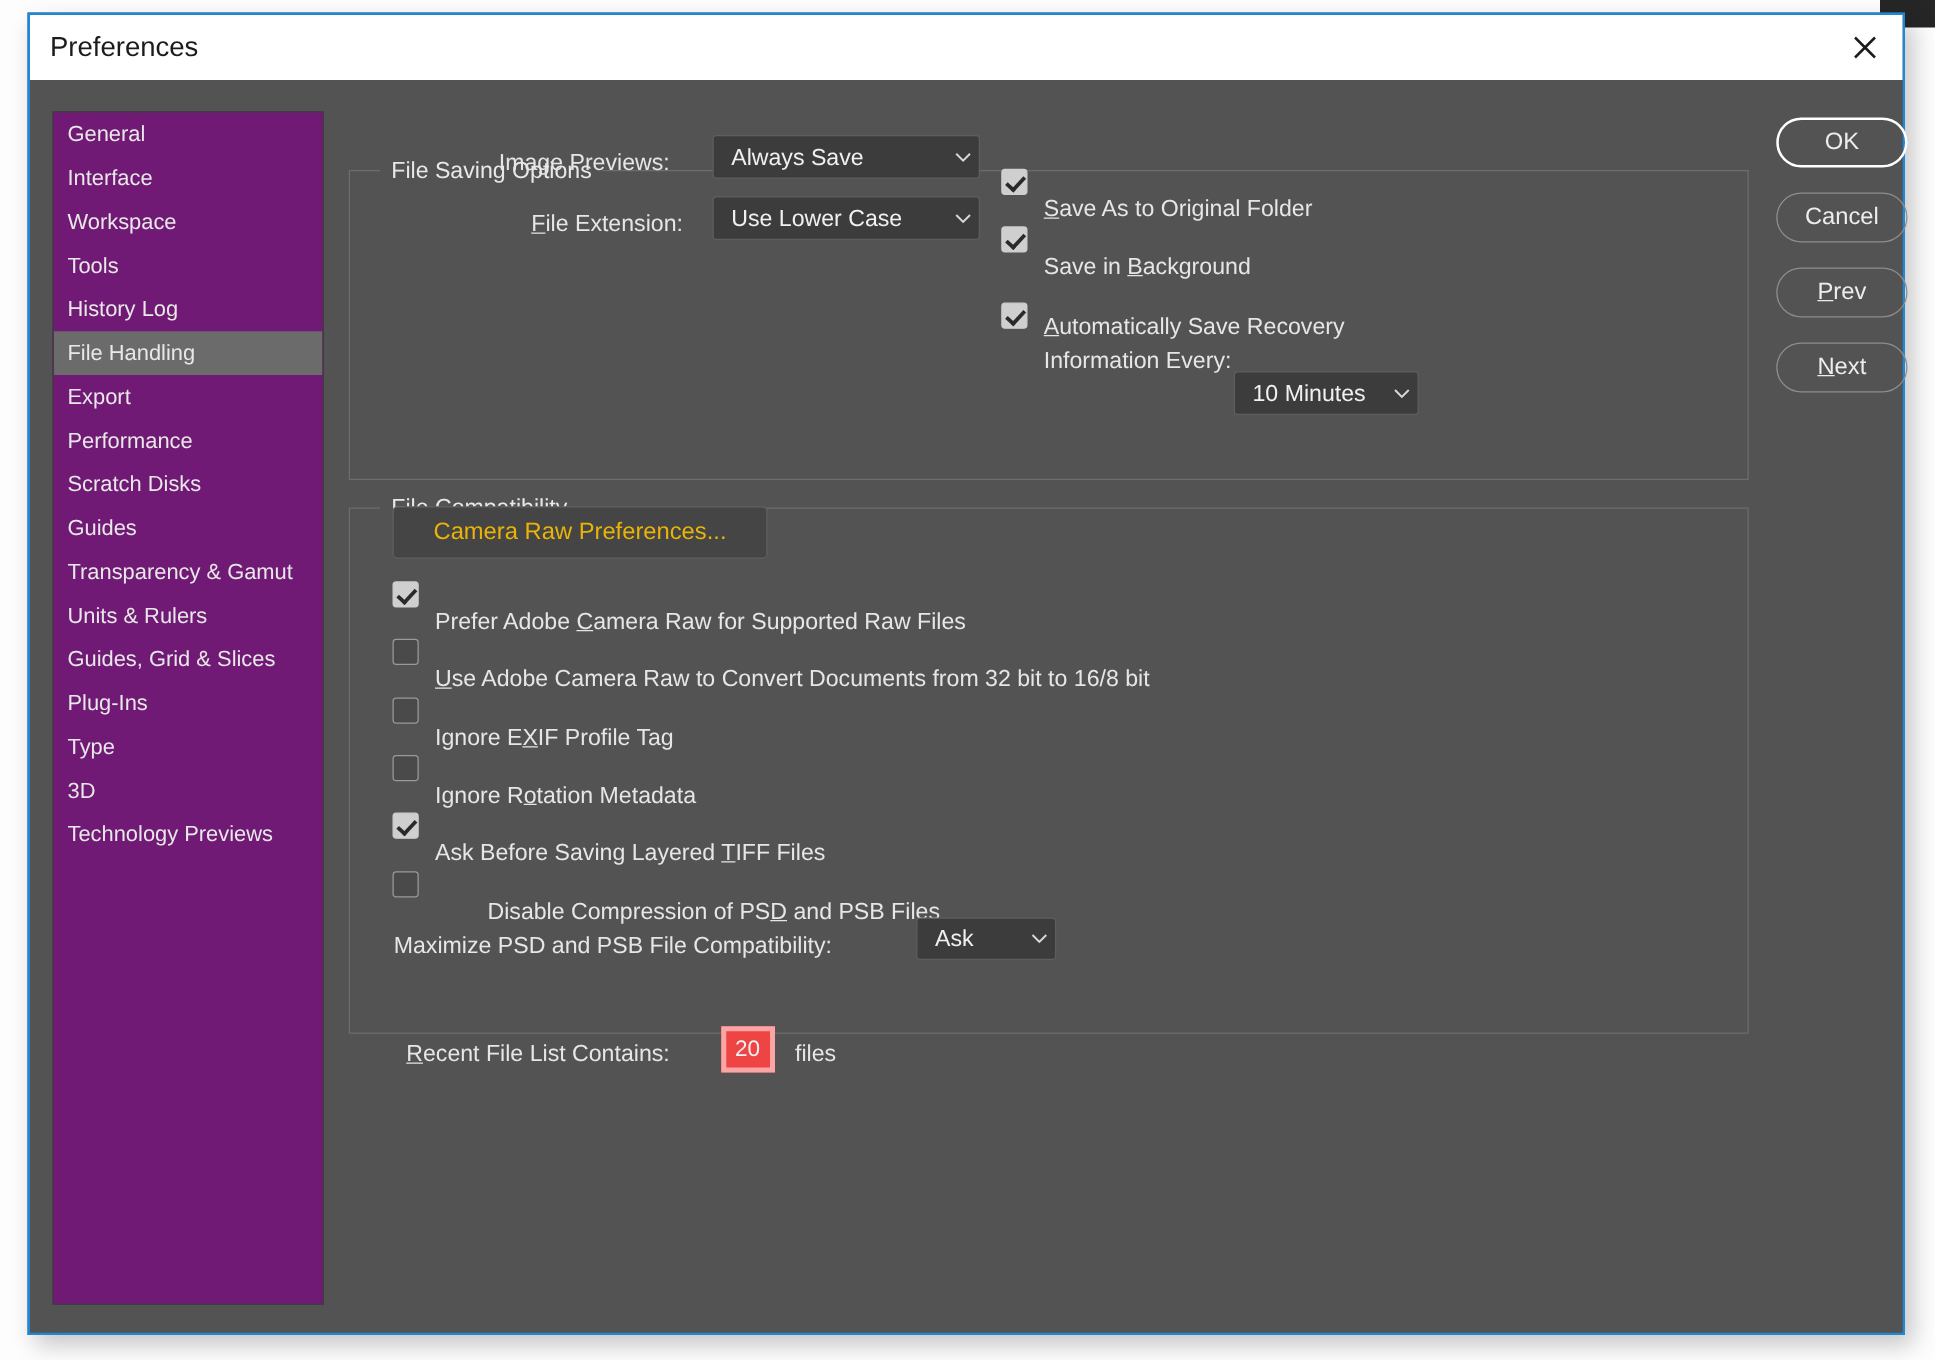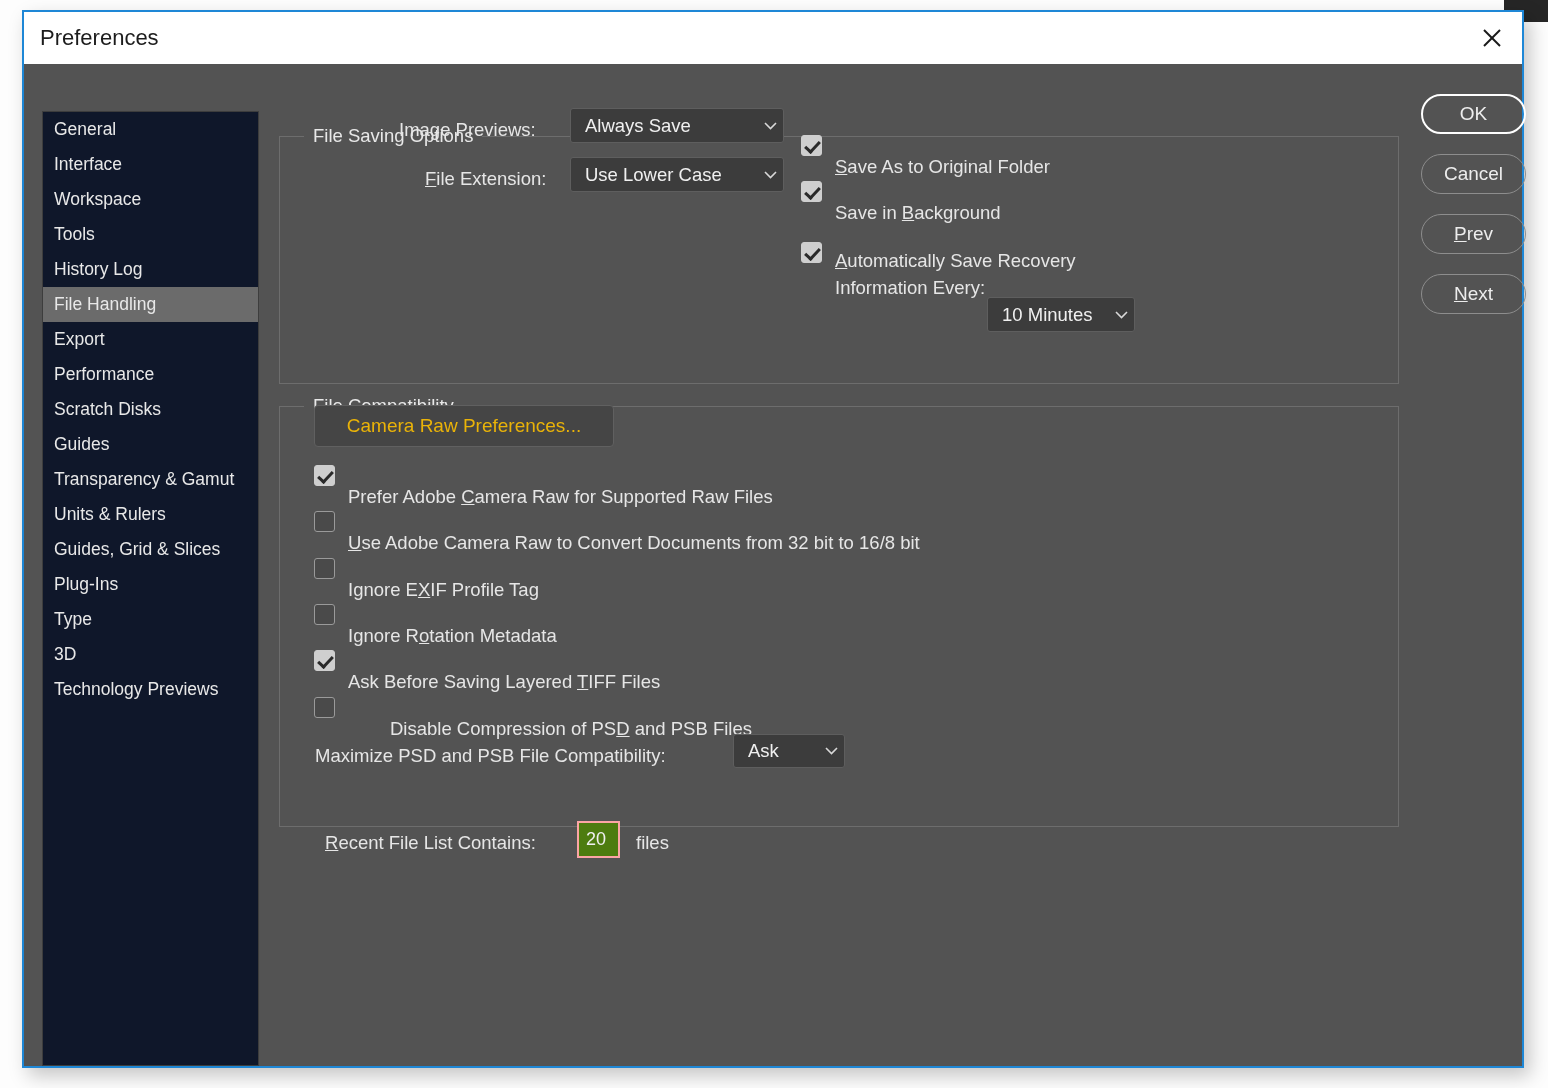--- a/index.html
+++ b/index.html
@@ -74,24 +74,23 @@
   }
 
   
   .sidebar {
     position: absolute;
     left: 18px;
     top: 25px;
     width: 217px;
     height: 955px;
     border: 1px solid #3d3d3d;
-    background: #0f172a;
+    background: #701a75;
     box-sizing: border-box;
     overflow: hidden;
-    margin-top: 22px;
   }
   .side-item {
     height: 35px;
     line-height: 35px;
     padding-left: 11px;
     font-size: 17.5px;
     color: #e8e8e8;
     white-space: nowrap;
     cursor: default;
   }
@@ -208,22 +207,22 @@
     font-size: 19px;
     display: flex;
     align-items: center;
     justify-content: center;
     cursor: pointer;
   }
 
   
   .numfield {
     position: absolute;
-    background: #4d7c0f;
-    border: 2px solid #fca5a5;
+    background: #ef4444;
+    border: 4px solid #fca5a5;
     box-sizing: border-box;
     color: #f0f0f0;
     font-size: 18px;
     display: flex;
     align-items: center;
     padding-left: 7px;
     cursor: text;
   }
 
   

